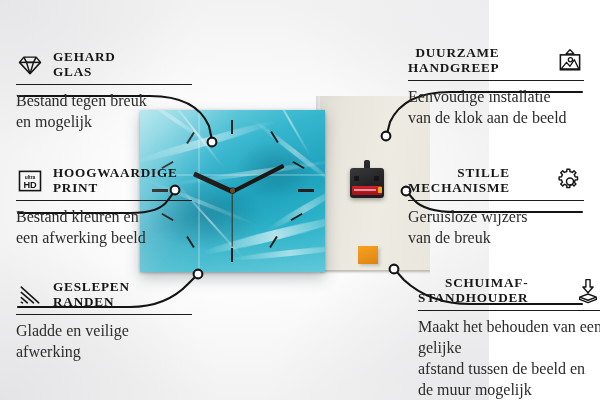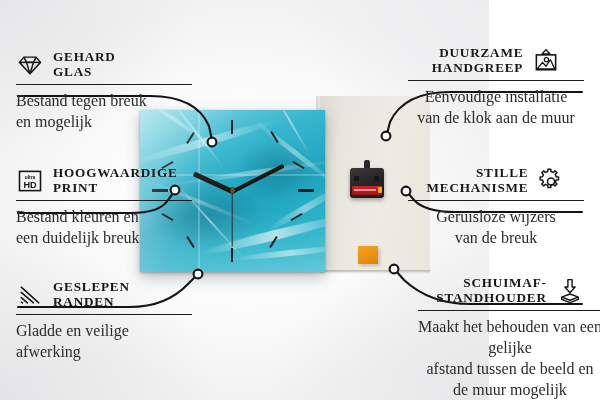--- a/index.html
+++ b/index.html
@@ -98,23 +98,23 @@
   .callout{position:absolute;}
   .co-head{display:flex;align-items:center;gap:9px;}
   .co-title{
     font-size:13.2px;font-weight:700;letter-spacing:.8px;color:#161616;
     line-height:1.12;text-transform:uppercase;font-family:"Liberation Serif",serif;
   }
   .rule{height:1.4px;background:#1c1c1c;margin:4px 0 5px;}
   .co-desc{font-size:16px;line-height:1.32;color:#2b2b2b;font-family:"Liberation Serif",serif;}
   .left .co-head{justify-content:flex-start;}
   .left .co-desc{text-align:left;}
-  .right .co-head{justify-content:center;}
+  .right .co-head{justify-content:space-between;}
   .right .co-title{text-align:right;}
-  .right .co-desc{text-align:center;}
+  .right .co-desc{text-align:left;}
 
   .ico{width:28px;height:28px;flex:0 0 28px;display:block;}
   .ico svg{display:block;width:28px;height:28px;}
 
   #wires{position:absolute;left:0;top:0;width:600px;height:400px;pointer-events:none;}
 </style>
 </head>
 <body>
 
 <div id="stage">
@@ -230,21 +230,21 @@
           <text x="16" y="24" font-family="Liberation Sans, sans-serif" font-size="10.5" font-weight="700" fill="#151515" text-anchor="middle">HD</text>
         </svg>
       </span>
       <div>
         <div class="co-title">HOOGWAARDIGE</div>
         <div class="co-title">PRINT</div>
       </div>
     </div>
     <div class="rule"></div>
     <div class="co-desc">Bestand kleuren en</div>
-    <div class="co-desc">een duidelijk breuk</div>
+    <div class="co-desc">een afwerking beeld</div>
   </div>
 
   <div class="callout left" style="left:16px;top:280px;width:176px;">
     <div class="co-head">
       <span class="ico">
         <svg viewBox="0 0 32 32">
             <g stroke="#151515" stroke-width="1.7" stroke-linecap="round">
           <line x1="6" y1="7" x2="26" y2="25"></line>
           <line x1="6" y1="13" x2="20" y2="25"></line>
           <line x1="6" y1="19" x2="13" y2="25"></line>
@@ -271,21 +271,21 @@
         <svg viewBox="0 0 32 32">
           <path d="M16 3 L11.5 8 H20.5 Z" fill="none" stroke="#151515" stroke-width="1.6" stroke-linejoin="round"></path>
           <rect x="5" y="9" width="22" height="17" fill="none" stroke="#151515" stroke-width="1.8"></rect>
           <circle cx="16.5" cy="14.5" r="2.4" fill="none" stroke="#151515" stroke-width="1.5"></circle>
           <path d="M6 25 L12 17.5 L16 22 L21 14.5 L26 25 Z" fill="none" stroke="#151515" stroke-width="1.5" stroke-linejoin="round"></path>
         </svg>
       </span>
     </div>
     <div class="rule"></div>
     <div class="co-desc">Eenvoudige installatie</div>
-    <div class="co-desc">van de klok aan de muur</div>
+    <div class="co-desc">van de klok aan de beeld</div>
   </div>
 
   <div class="callout right" style="left:408px;top:166px;width:176px;">
     <div class="co-head">
       <div>
         <div class="co-title">STILLE</div>
         <div class="co-title">MECHANISME</div>
       </div>
       <span class="ico">
         <svg viewBox="0 0 32 32">

